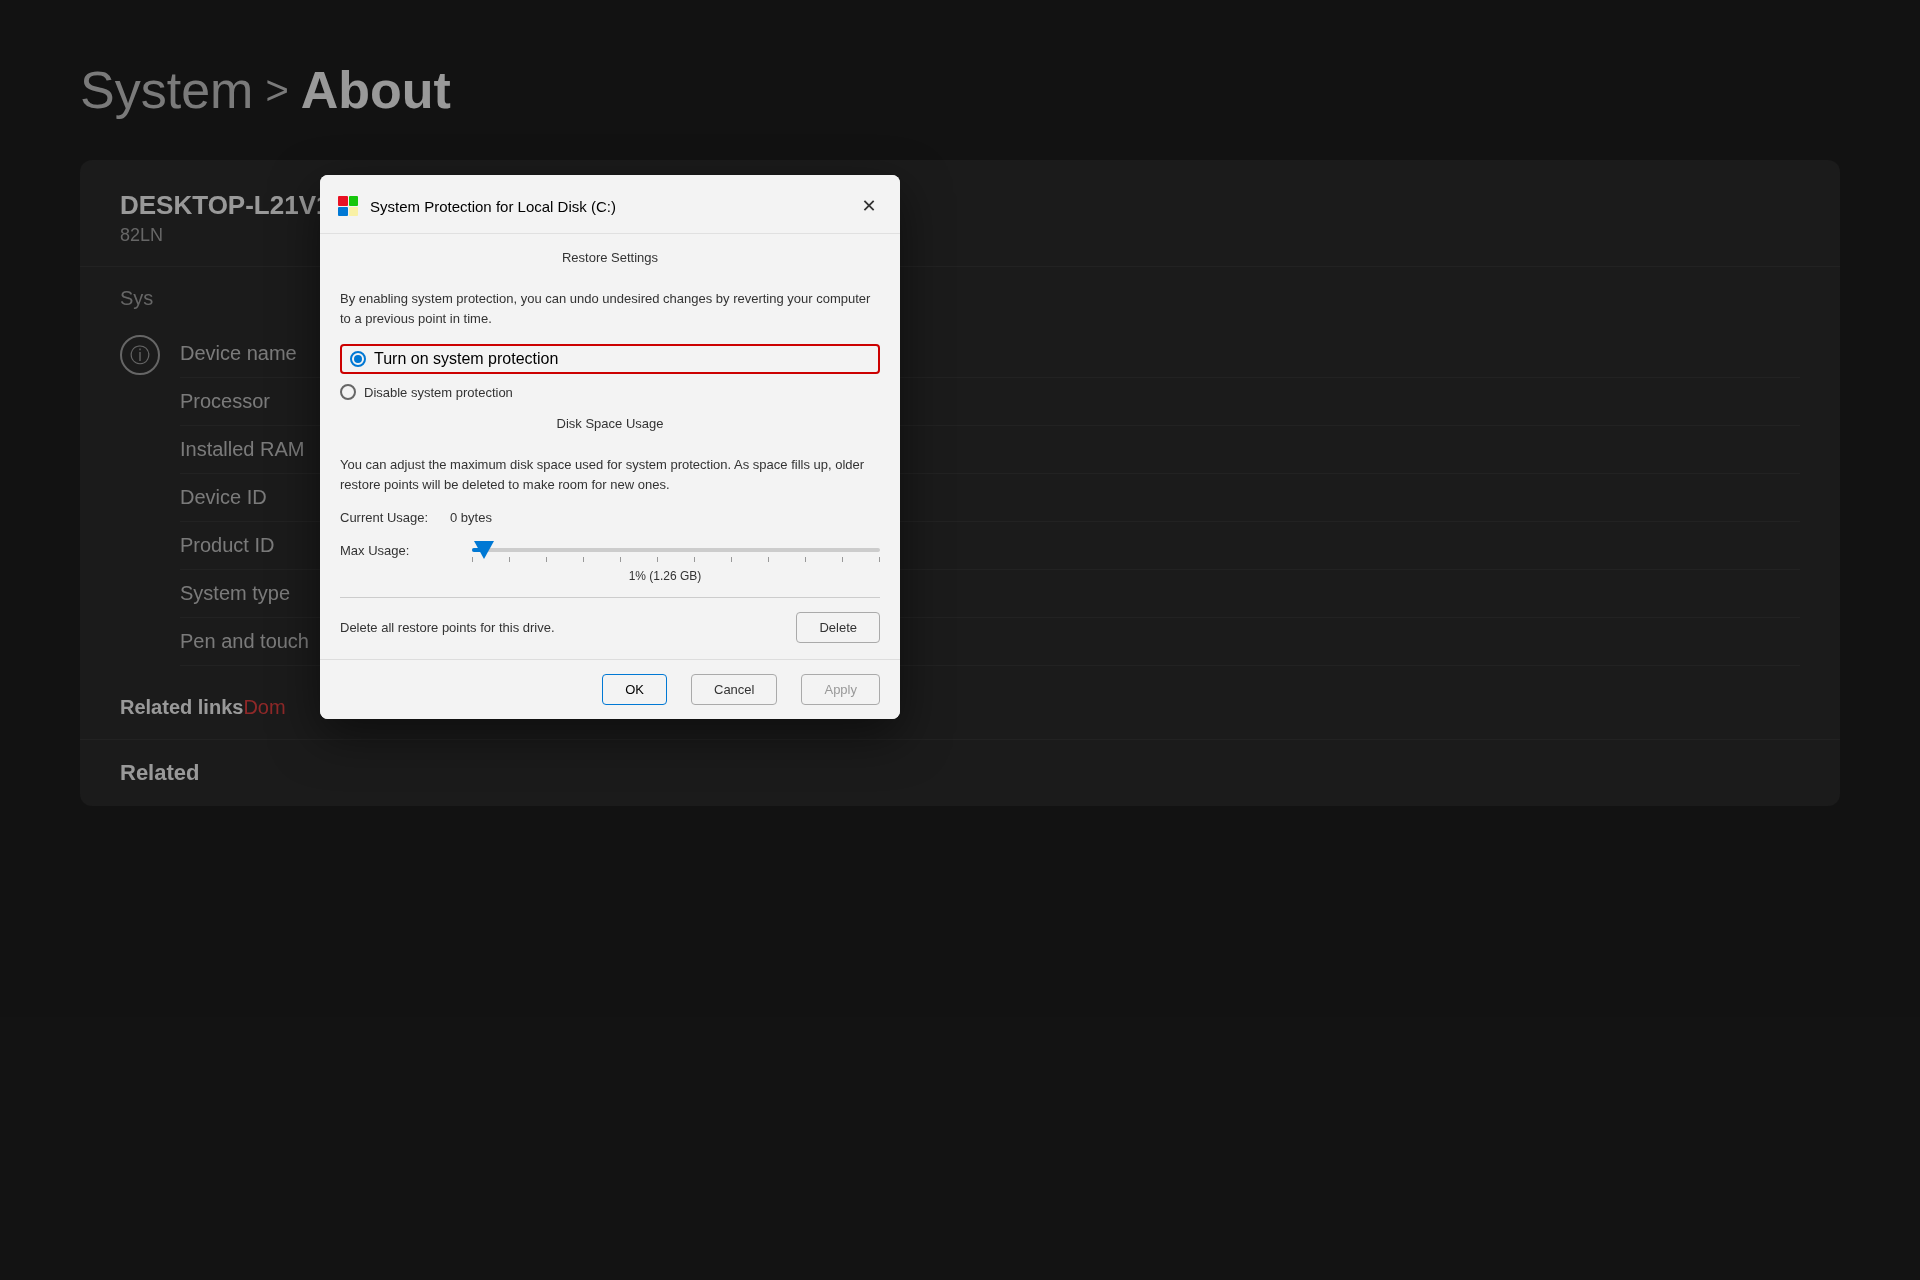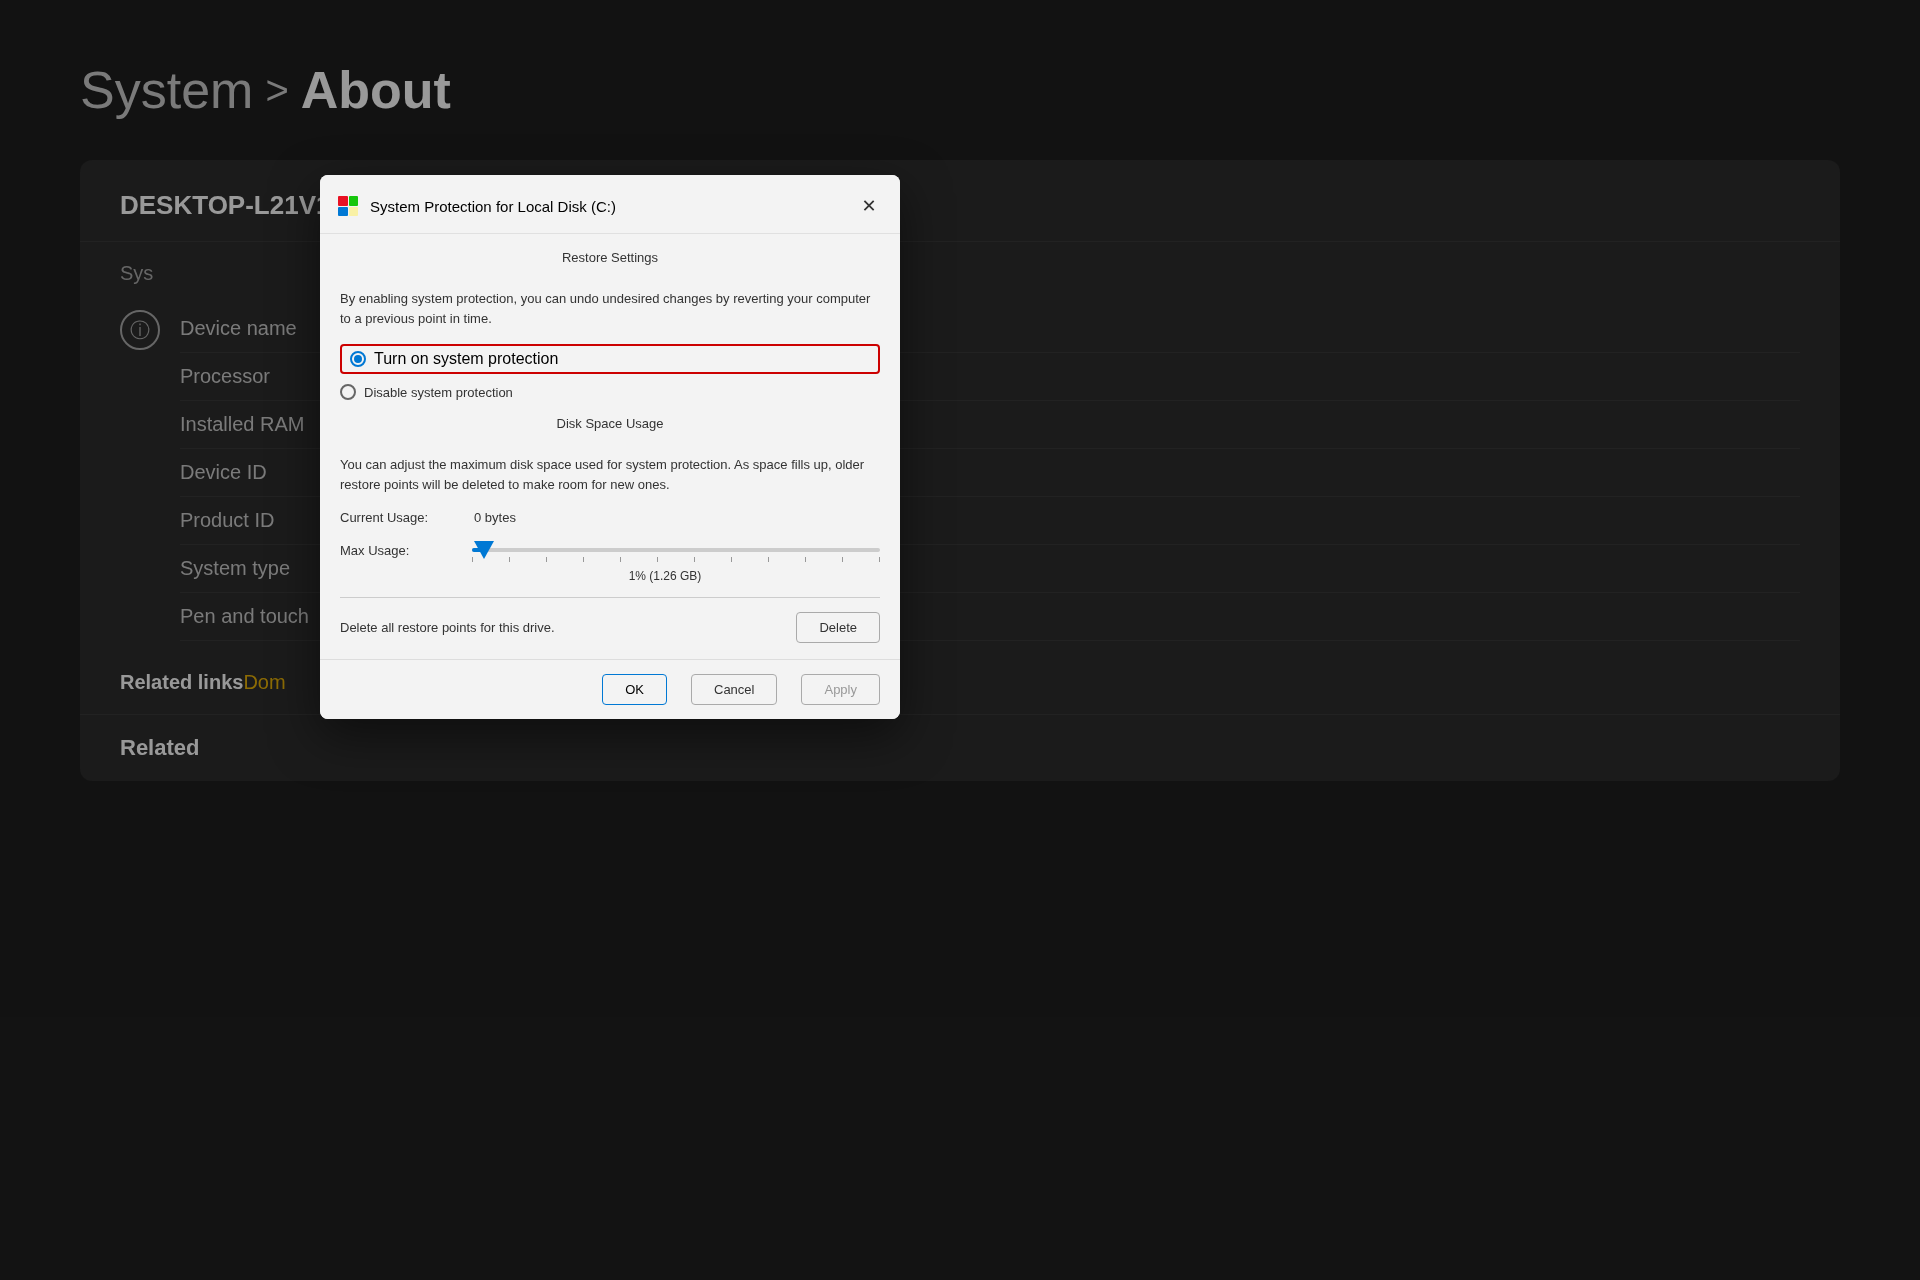--- a/index.html
+++ b/index.html
@@ -130,21 +130,21 @@
     }
 
     .related-links-label {
       font-size: 20px;
       font-weight: 600;
       color: #fff;
     }
 
     .related-link {
       font-size: 20px;
-      color: #eab308;
+      color: #ef4444;
       cursor: pointer;
     }
 
     .windows-spec-row {
       display: flex;
       align-items: center;
       gap: 16px;
       padding: 20px 40px;
       border-top: 1px solid #3a3a3a;
     }
@@ -301,21 +301,21 @@
     }
 
     
     .disk-section {
       margin-top: 16px;
     }
 
     .usage-row {
       display: flex;
       align-items: center;
-      gap: 24px;
+      gap: 0;
       margin-bottom: 10px;
       font-size: 13px;
       color: #333;
     }
 
     .usage-label {
       min-width: 110px;
     }
 
     .usage-value {
@@ -496,20 +496,21 @@
       <span class="breadcrumb-system">System</span>
       <span class="breadcrumb-separator">&gt;</span>
       <span class="breadcrumb-about">About</span>
     </div>
   </div>
 
   <div class="content-panel">
 
     <div class="device-header">
       <span class="device-name-large">DESKTOP-L21V19S</span>
+      <span class="device-model">82LN</span>
     </div>
 
     <div class="section-title-row">
       <span>Sys</span>
     </div>
 
     <div class="info-icon-row">
       <div class="info-icon">ⓘ</div>
       <div class="specs-list">
         <div class="spec-item">

